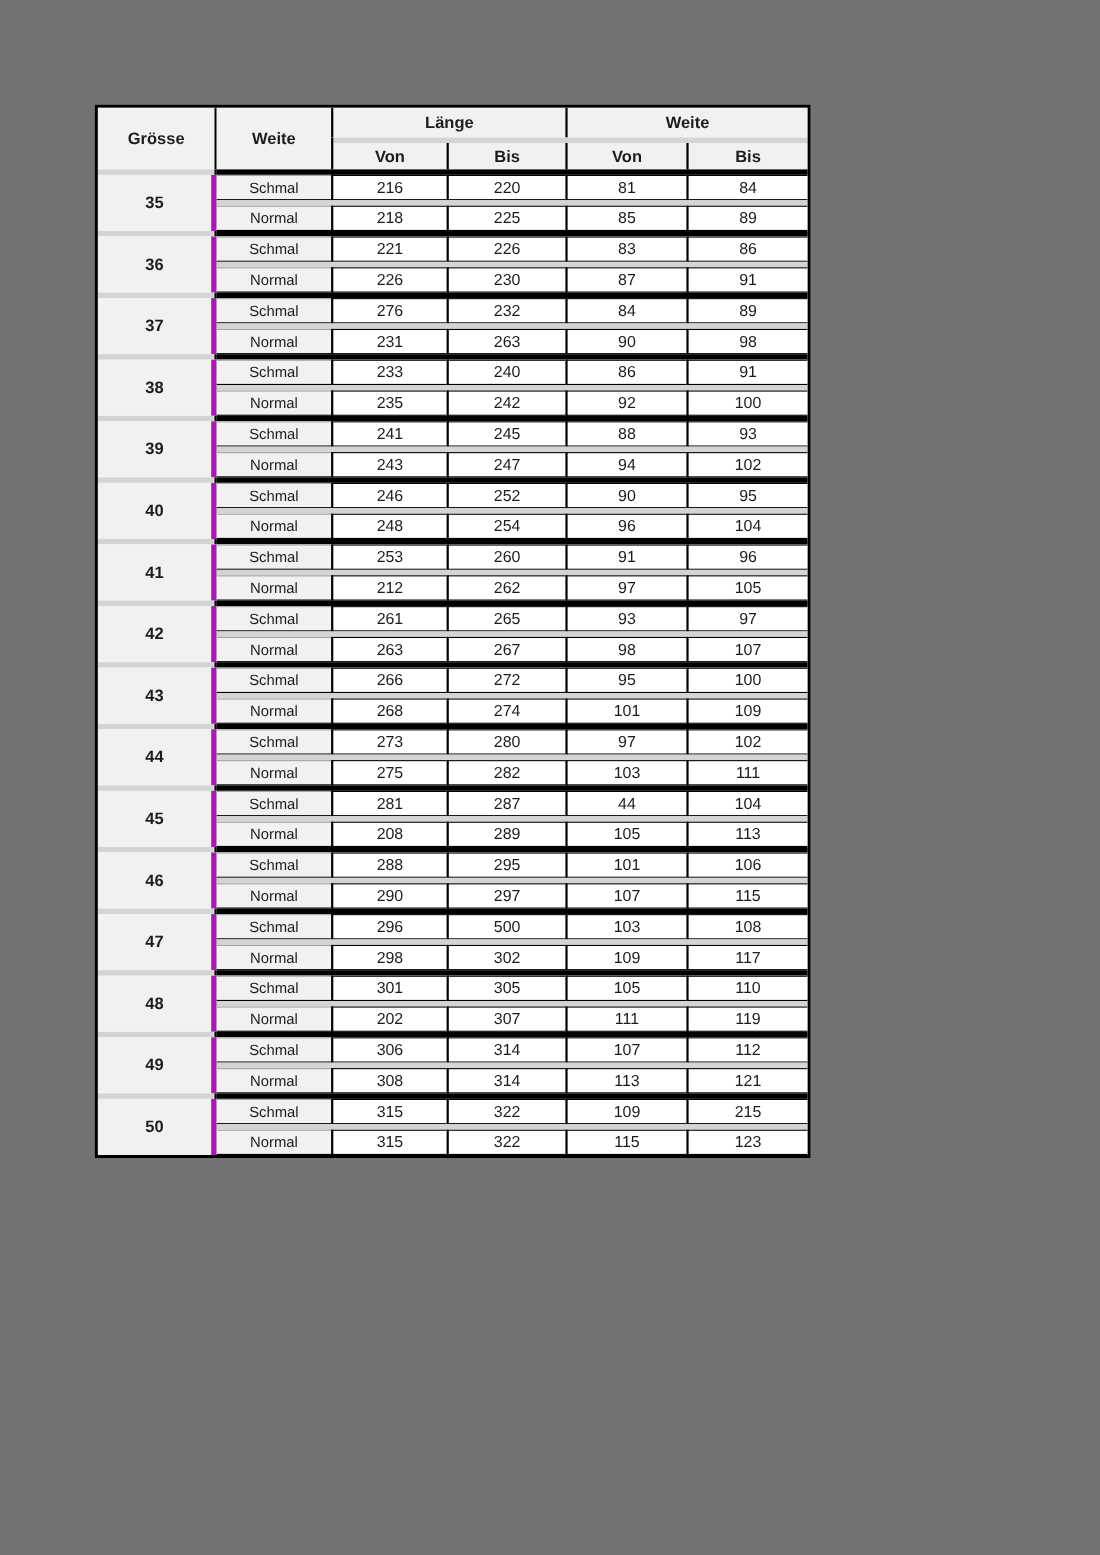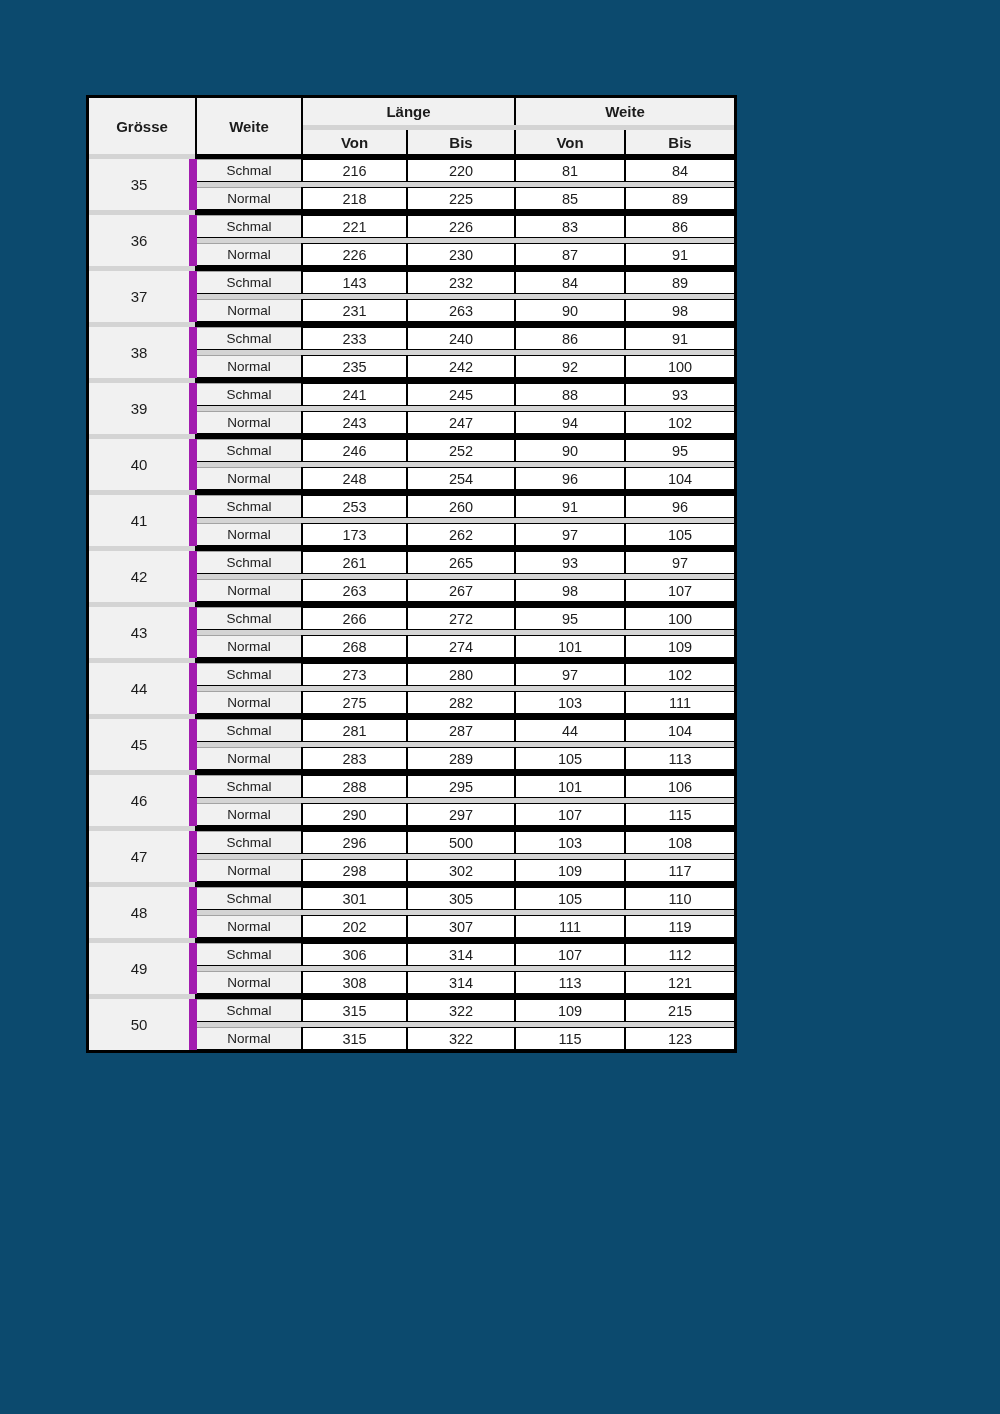--- a/index.html
+++ b/index.html
@@ -5,21 +5,21 @@
   html, body {
     margin: 0;
     padding: 0;
     background: #ffffff;
     font-family: "Liberation Sans", "DejaVu Sans", sans-serif;
   }
   .page {
     position: relative;
     width: 1000px;
     height: 1414px;
-    background: #0c4a6e;
+    background: #737373;
     overflow: hidden;
   }
   table.size-chart {
     position: absolute;
     left: 86px;
     top: 95px;
     width: 645px;
     border-collapse: separate;
     border-spacing: 0;
     table-layout: fixed;
@@ -47,23 +47,23 @@
     font-weight: bold;
     font-size: 15px;
     height: 24px;
   }
   
   .vline { border-left: 2px solid #000000; }
   .col1-r { border-right: 2px solid #000000; }
   
   td.size-cell {
     background: #f1f1f1;
-    font-weight: normal;
+    font-weight: bold;
     font-size: 15px;
-    border-right: 8px solid #a21caf;
+    border-right: 5px solid #a21caf;
   }
   
   td.label-cell {
     background: #f1f1f1;
     font-size: 13.5px;
     height: 21px;
     border-top: 1px solid #a3a3a3;
     border-bottom: 1px solid #000000;
   }
   
@@ -154,21 +154,21 @@
           <td class="data-cell vline">87</td>
           <td class="data-cell vline">91</td>
         </tr>
         <tr class="spacer">
           <td class="gray-band col1-r"></td>
           <td class="black-band" colspan="5"></td>
         </tr>
         <tr>
           <td class="size-cell" rowspan="3">37</td>
           <td class="label-cell">Schmal</td>
-          <td class="data-cell vline">143</td>
+          <td class="data-cell vline">276</td>
           <td class="data-cell vline">232</td>
           <td class="data-cell vline">84</td>
           <td class="data-cell vline">89</td>
         </tr>
         <tr class="spacer">
           <td class="gray-band" colspan="5"></td>
         </tr>
         <tr>
           <td class="label-cell">Normal</td>
           <td class="data-cell vline">231</td>
@@ -252,21 +252,21 @@
           <td class="data-cell vline">253</td>
           <td class="data-cell vline">260</td>
           <td class="data-cell vline">91</td>
           <td class="data-cell vline">96</td>
         </tr>
         <tr class="spacer">
           <td class="gray-band" colspan="5"></td>
         </tr>
         <tr>
           <td class="label-cell">Normal</td>
-          <td class="data-cell vline">173</td>
+          <td class="data-cell vline">212</td>
           <td class="data-cell vline">262</td>
           <td class="data-cell vline">97</td>
           <td class="data-cell vline">105</td>
         </tr>
         <tr class="spacer">
           <td class="gray-band col1-r"></td>
           <td class="black-band" colspan="5"></td>
         </tr>
         <tr>
           <td class="size-cell" rowspan="3">42</td>
@@ -340,21 +340,21 @@
           <td class="data-cell vline">281</td>
           <td class="data-cell vline">287</td>
           <td class="data-cell vline">44</td>
           <td class="data-cell vline">104</td>
         </tr>
         <tr class="spacer">
           <td class="gray-band" colspan="5"></td>
         </tr>
         <tr>
           <td class="label-cell">Normal</td>
-          <td class="data-cell vline">283</td>
+          <td class="data-cell vline">208</td>
           <td class="data-cell vline">289</td>
           <td class="data-cell vline">105</td>
           <td class="data-cell vline">113</td>
         </tr>
         <tr class="spacer">
           <td class="gray-band col1-r"></td>
           <td class="black-band" colspan="5"></td>
         </tr>
         <tr>
           <td class="size-cell" rowspan="3">46</td>

